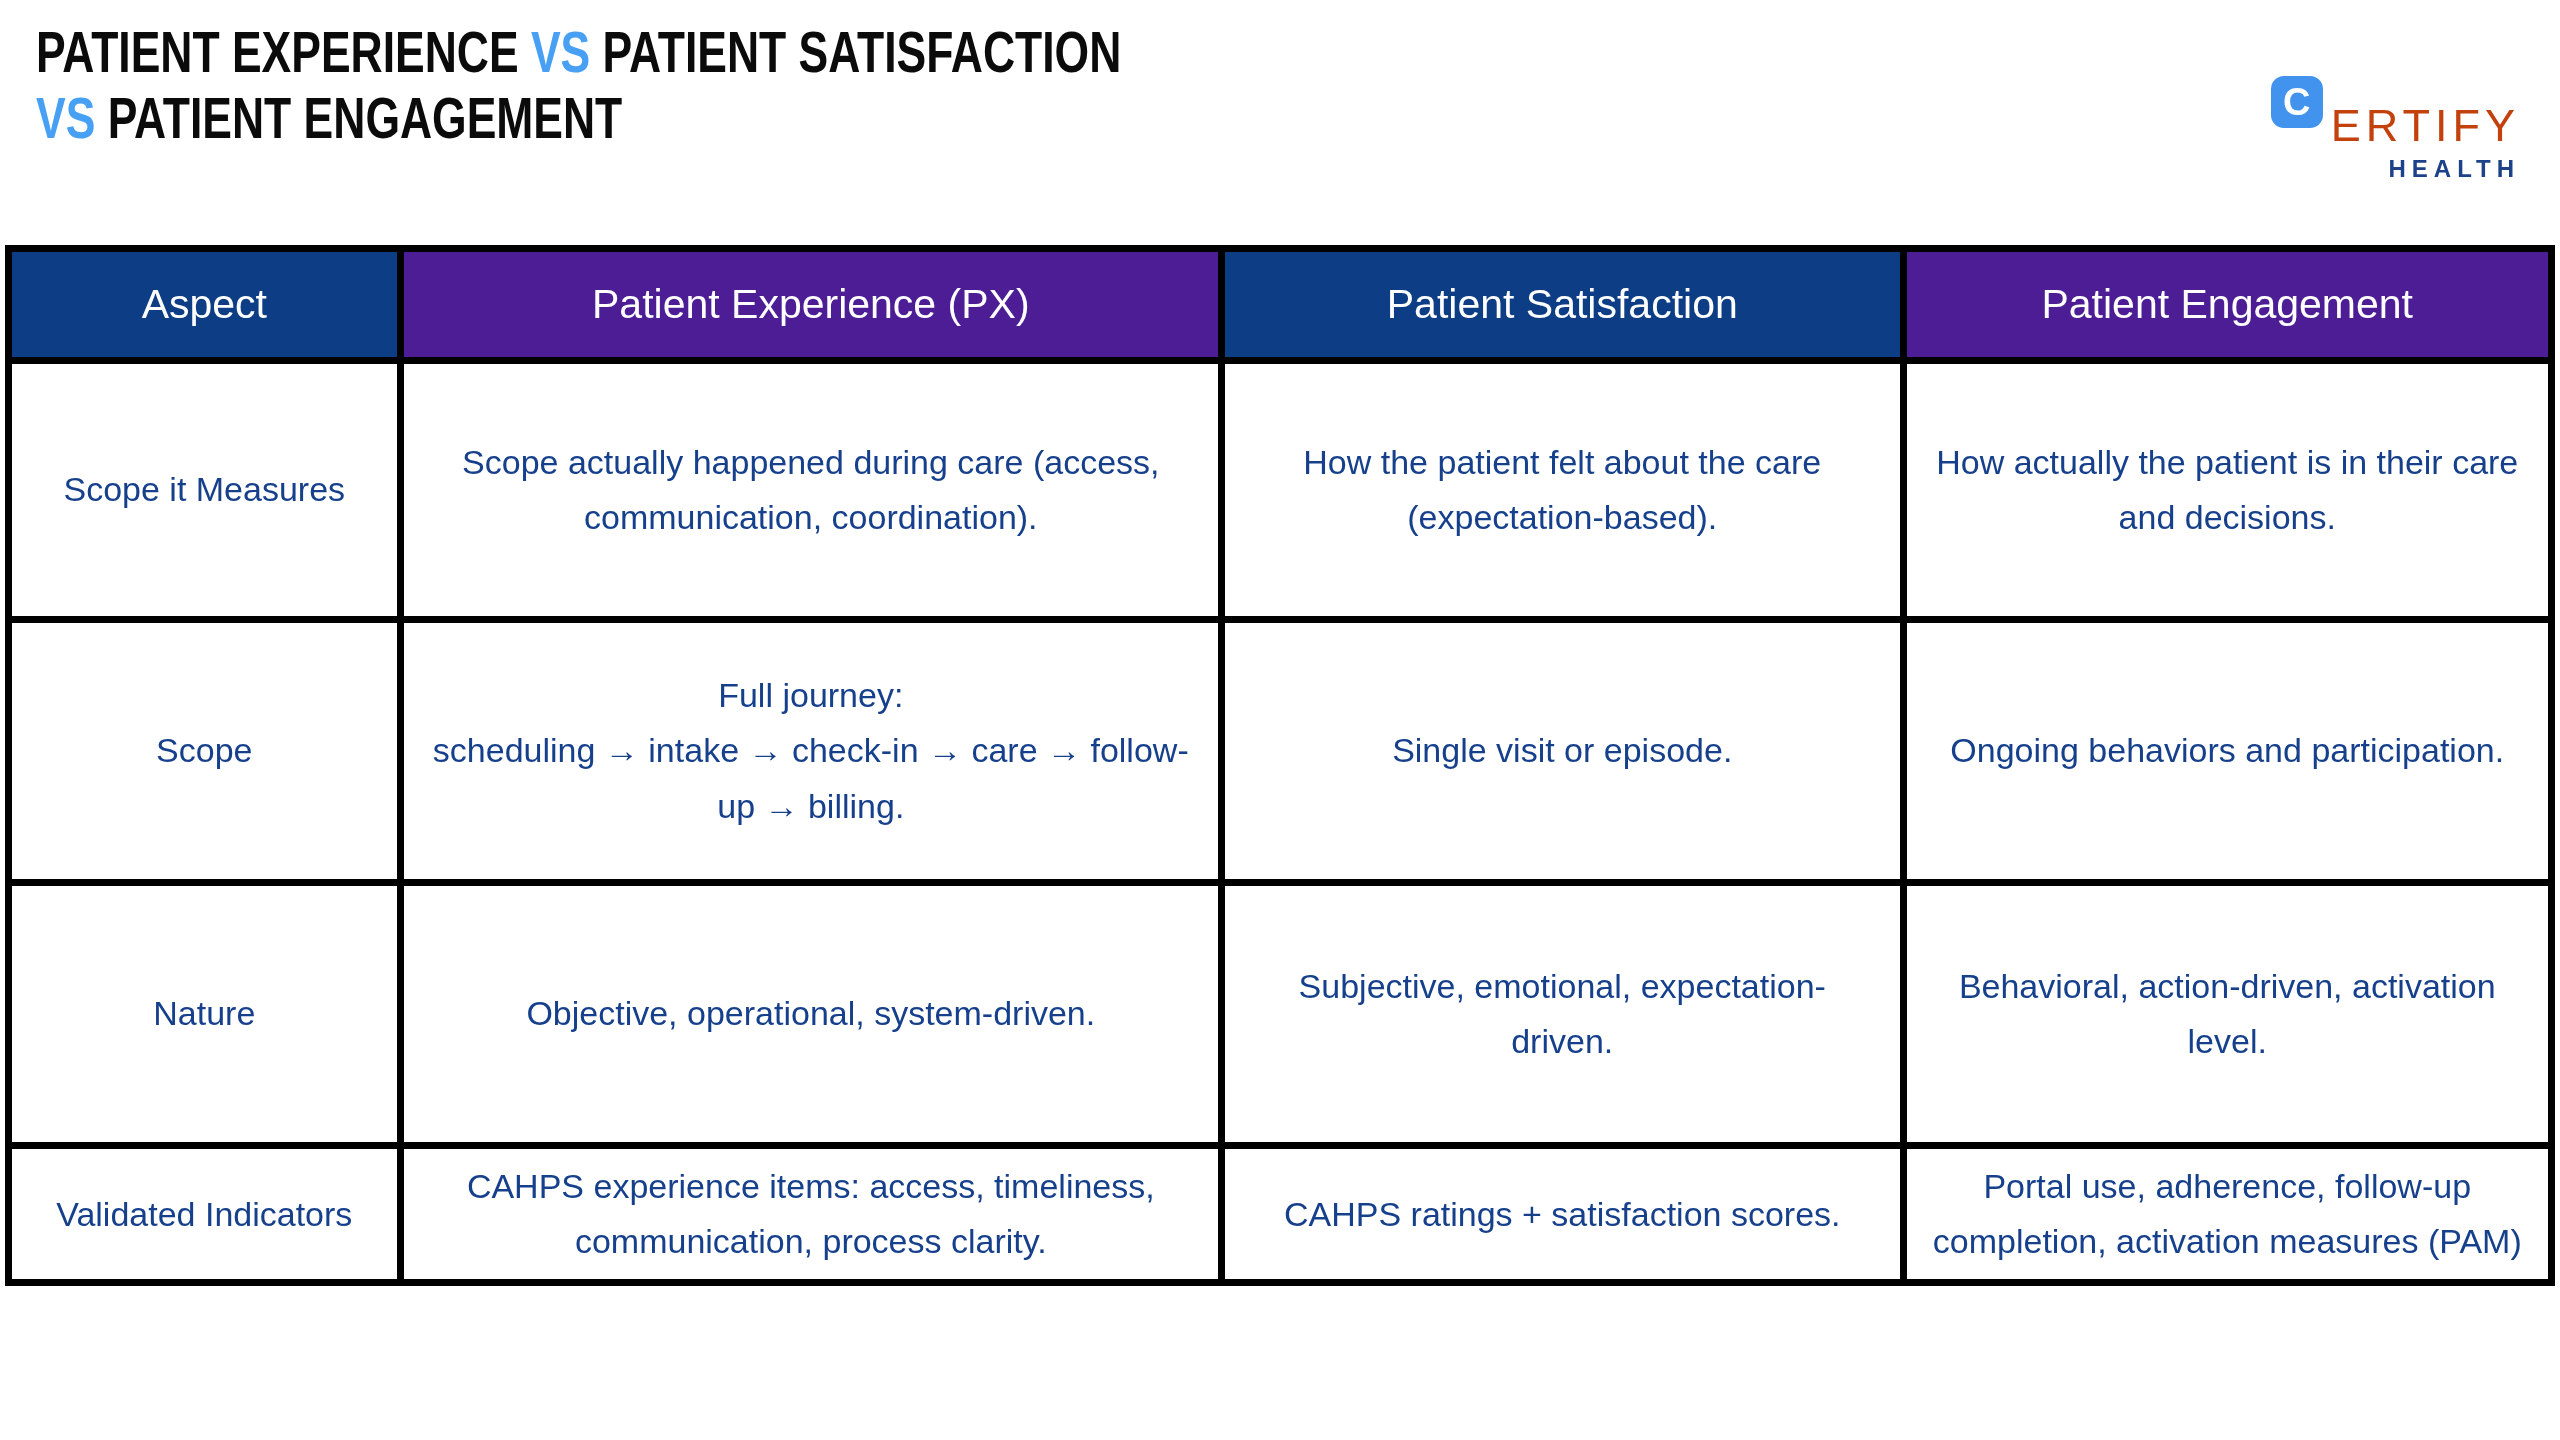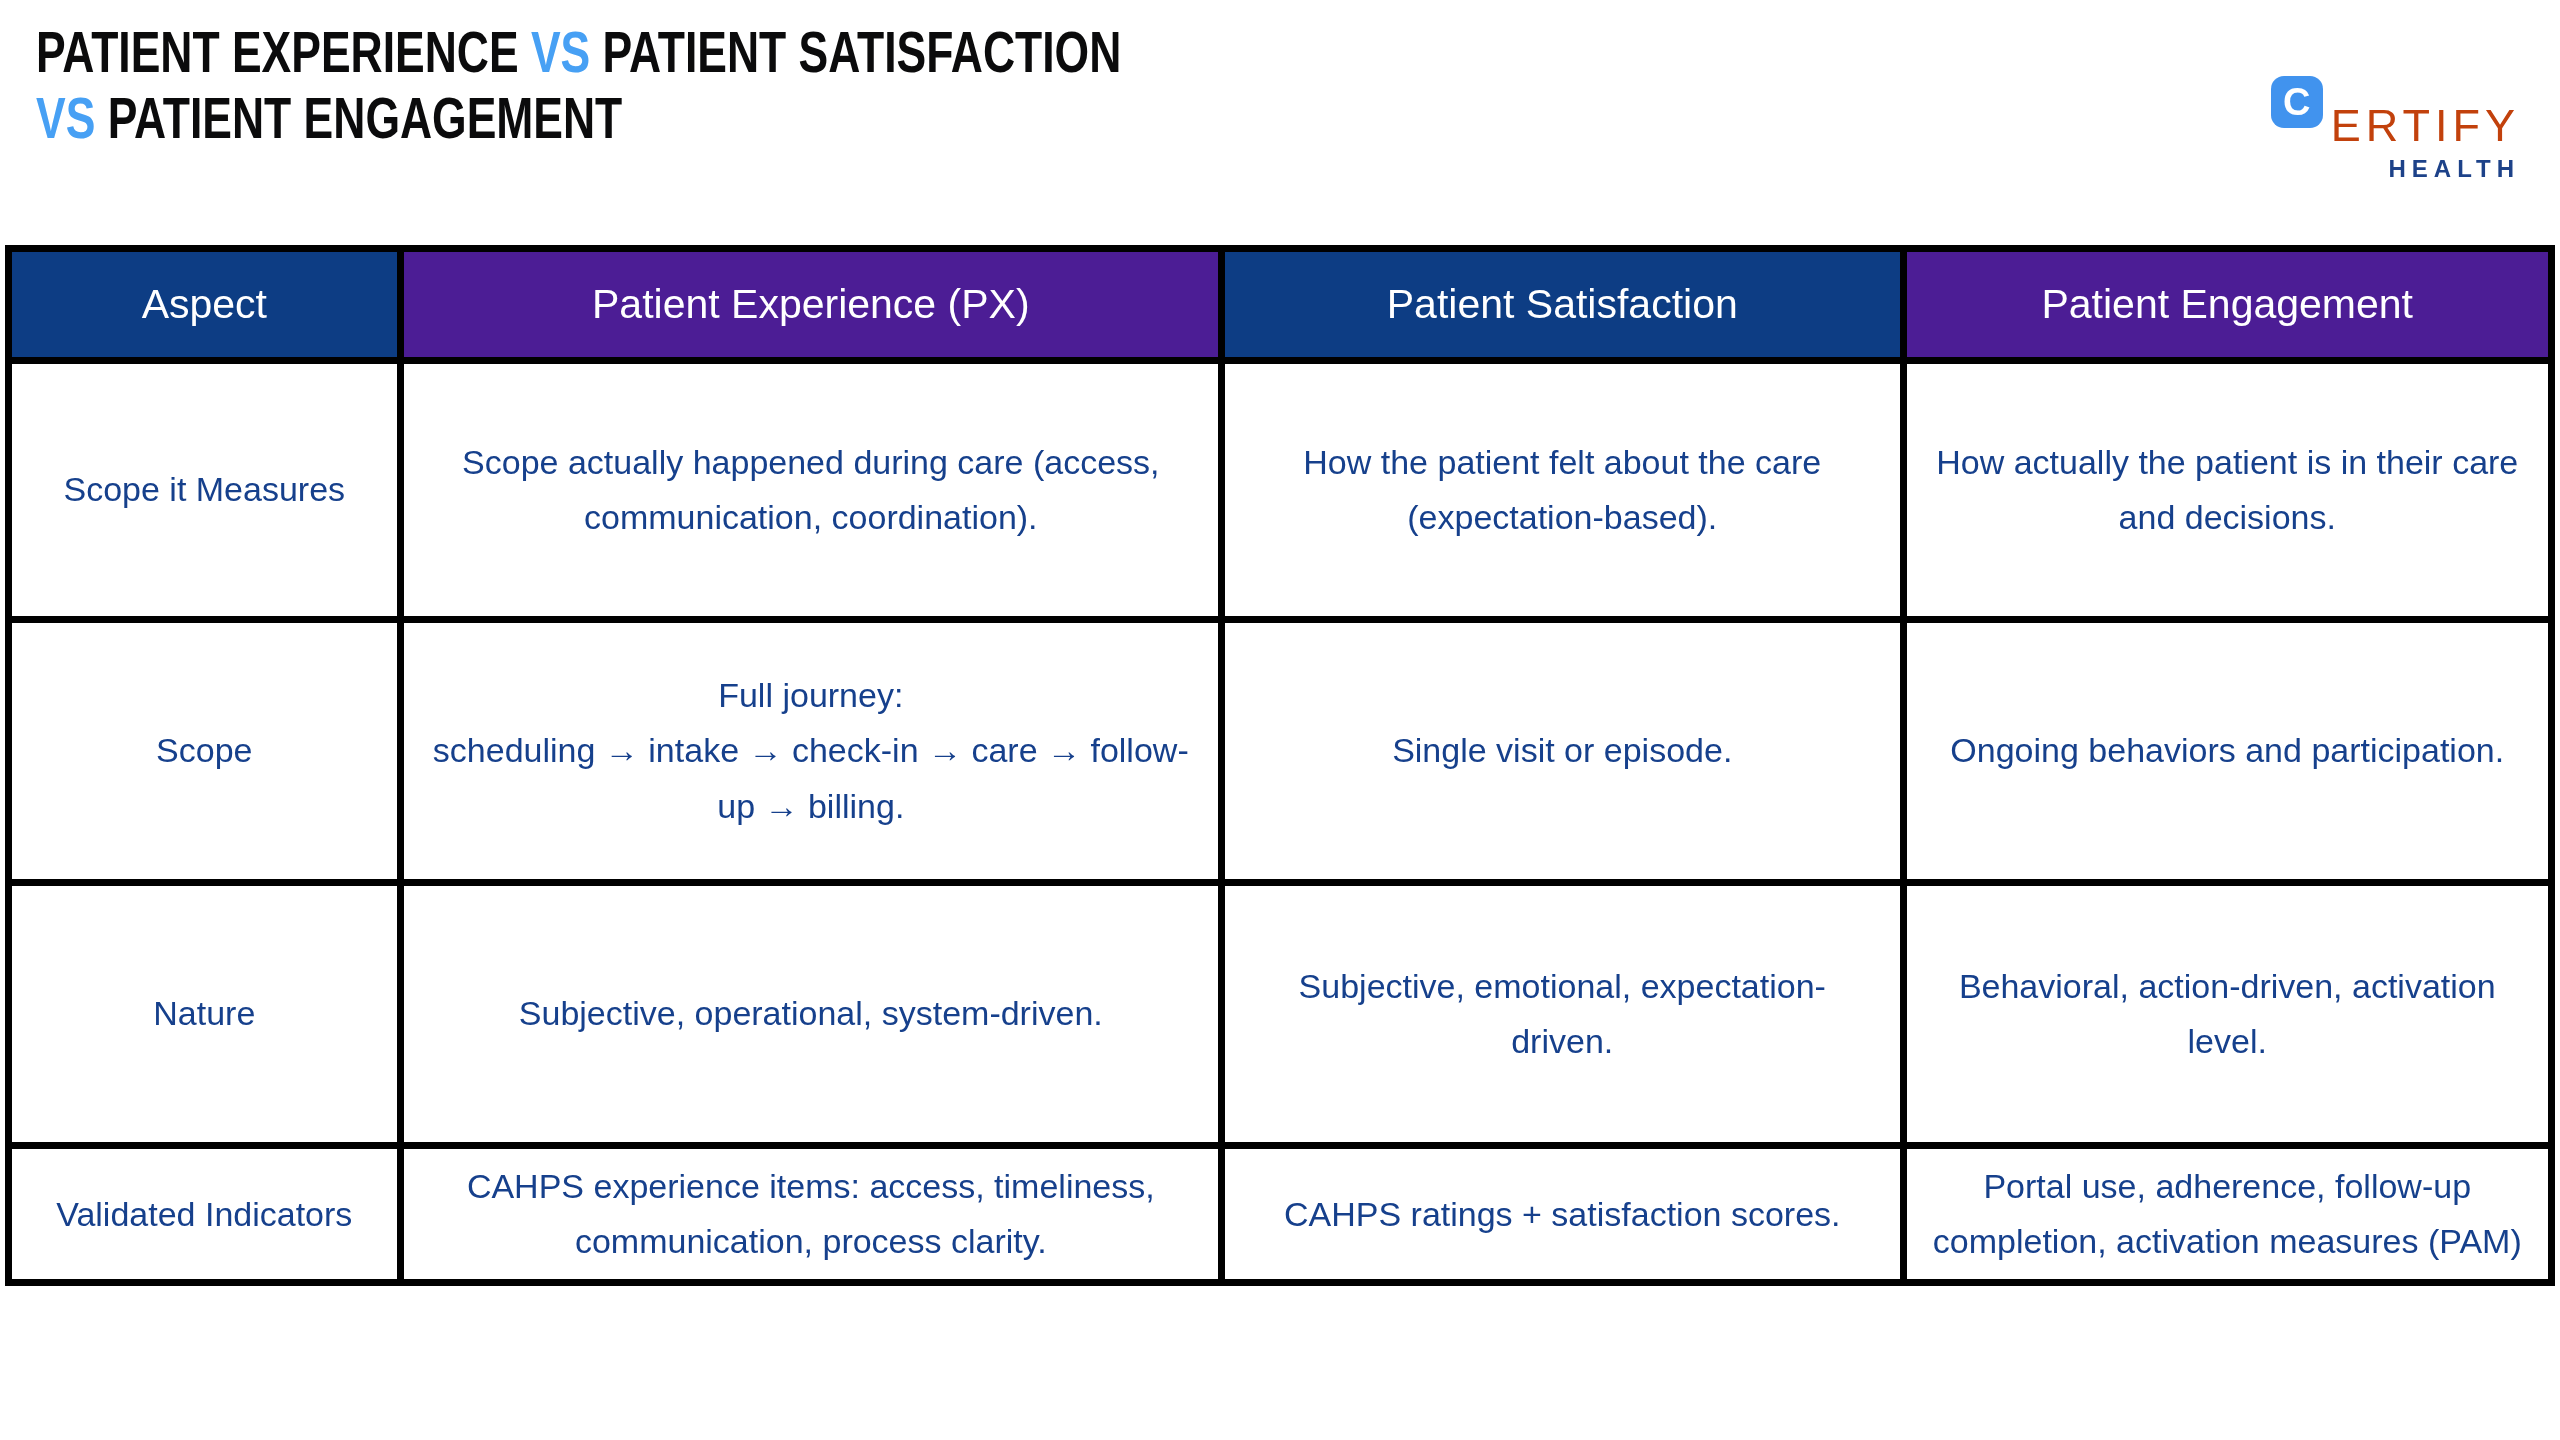--- a/index.html
+++ b/index.html
@@ -142,21 +142,21 @@
   </tr>
   <tr class="r2">
     <td class="aspect">Scope</td>
     <td>Full journey:
 scheduling → intake → check-in → care → follow-up → billing.</td>
     <td>Single visit or episode.</td>
     <td>Ongoing behaviors and participation.</td>
   </tr>
   <tr class="r3">
     <td class="aspect">Nature</td>
-    <td>Subjective, operational, system-driven.</td>
+    <td>Objective, operational, system-driven.</td>
     <td>Subjective, emotional, expectation-driven.</td>
     <td>Behavioral, action-driven, activation level.</td>
   </tr>
   <tr class="r4">
     <td class="aspect">Validated Indicators</td>
     <td>CAHPS experience items: access, timeliness, communication, process clarity.</td>
     <td>CAHPS ratings + satisfaction scores.</td>
     <td>Portal use, adherence, follow-up completion, activation measures (PAM)</td>
   </tr>
 </tbody>

